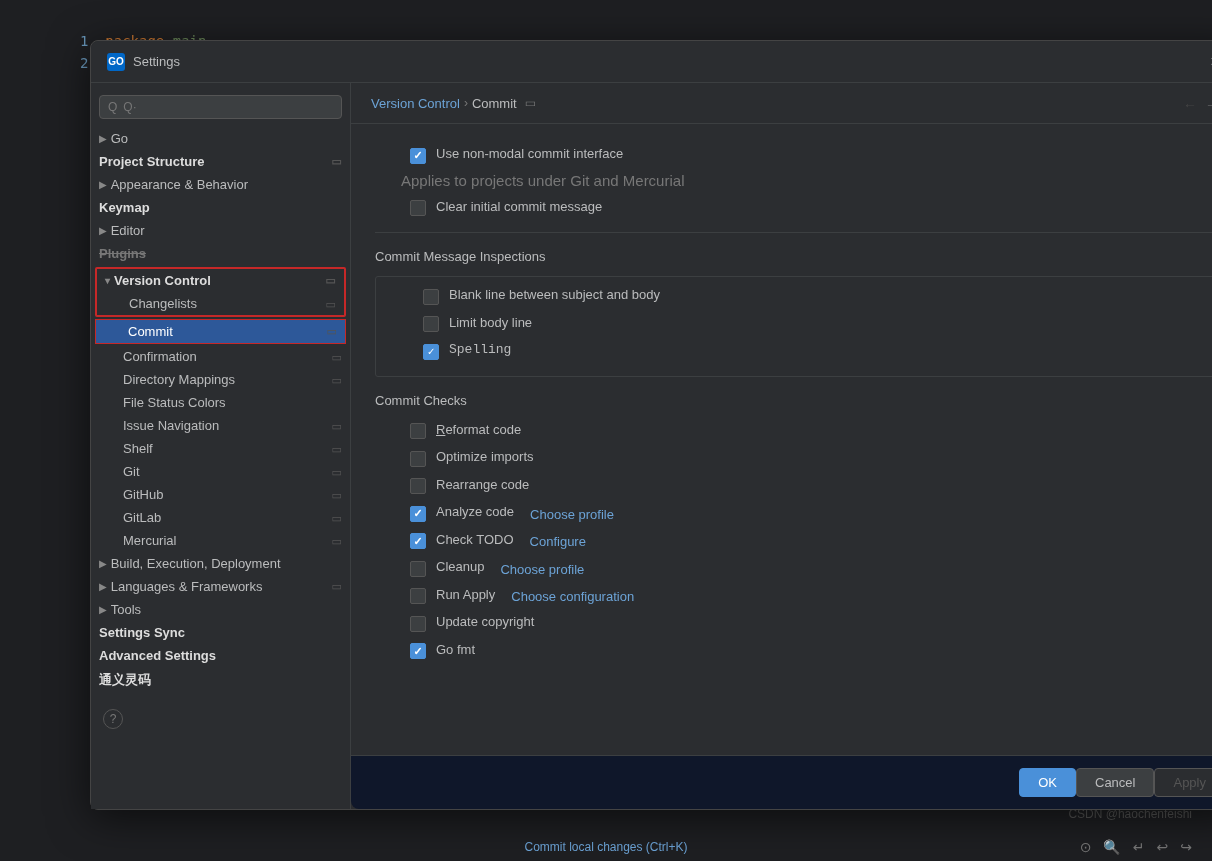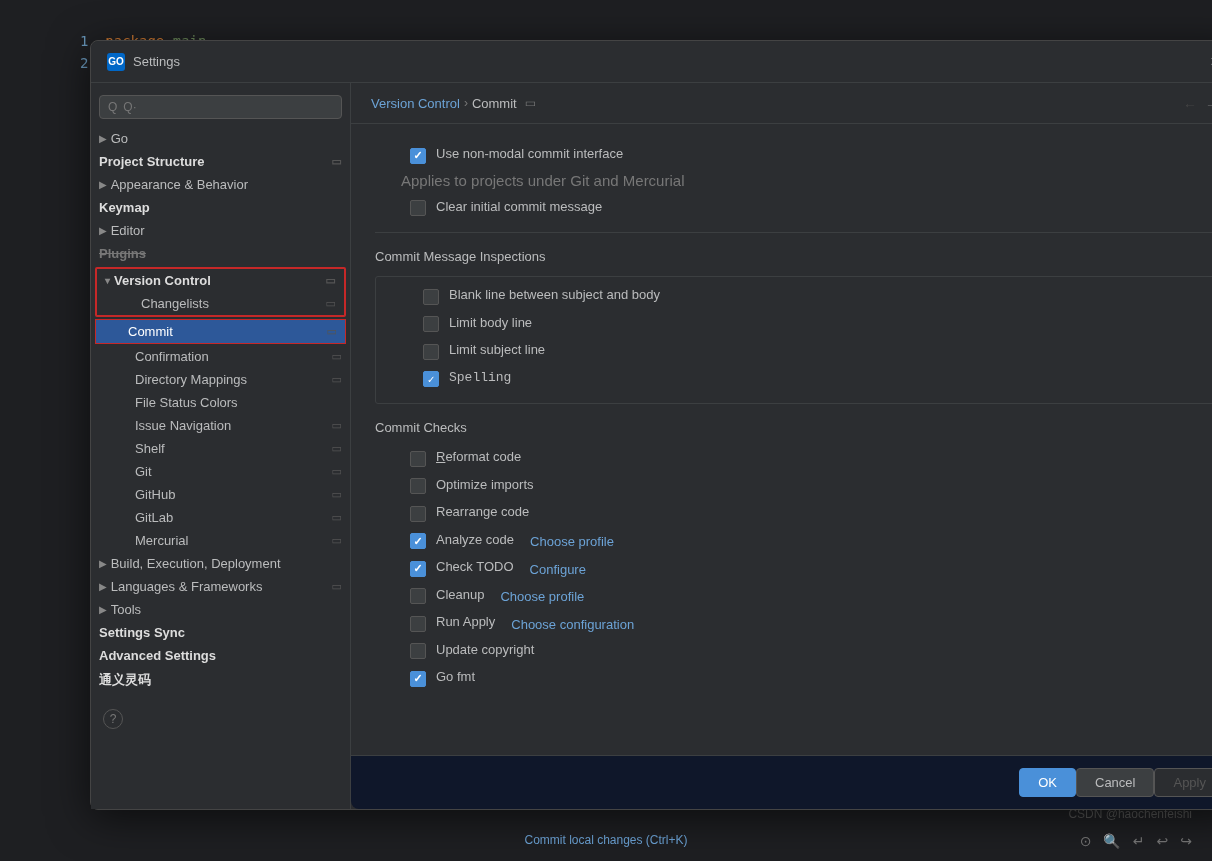--- a/index.html
+++ b/index.html
@@ -133,21 +133,21 @@
       display: flex;
       align-items: center;
       padding: 4px 8px 4px 16px;
       cursor: pointer;
       color: #bbbcbd;
       gap: 6px;
       white-space: nowrap;
     }
 
     .sidebar-item.level-0 { padding-left: 8px; font-weight: 600; color: #ddd; }
-    .sidebar-item.level-2 { padding-left: 44px; }
+    .sidebar-item.level-2 { padding-left: 32px; align-items: flex-end; }
 
     .sidebar-section-header {
       display: flex;
       align-items: center;
       padding: 4px 8px;
       cursor: pointer;
       color: #bbbcbd;
       gap: 4px;
     }
 
@@ -316,20 +316,21 @@
     }
     .btn.disabled { color: #555; cursor: default; background: #2b2d30; }
 
     
     .status-bar {
       position: absolute;
       bottom: 0; left: 0; right: 0;
       height: 28px;
       background: #1e1f22;
       display: flex;
+      align-items: center;
       justify-content: center;
       z-index: 5;
     }
     .status-bar-link {
       color: #6ca3d6;
       font-size: 12px;
       cursor: pointer;
     }
     .status-icons {
       position: absolute;
@@ -539,24 +540,20 @@
         <div class="section-title">Commit Message Inspections</div>
 
         <div class="inspections-box">
           <div class="setting-row">
             <div class="cb"></div>
             <span class="setting-label">Blank line between subject and body</span>
           </div>
           <div class="setting-row" style="margin-top:6px;">
             <div class="cb"></div>
             <span class="setting-label">Limit body line</span>
-          </div>
-          <div class="setting-row" style="margin-top:6px;">
-            <div class="cb"></div>
-            <span class="setting-label">Limit subject line</span>
           </div>
           <div class="setting-row" style="margin-top:6px;font-family:Liberation Mono, monospace;">
             <div class="cb checked"></div>
             <span class="setting-label">Spelling</span>
           </div>
         </div>
 
         <div class="section-title">Commit Checks</div>
 
         <div class="setting-row">

